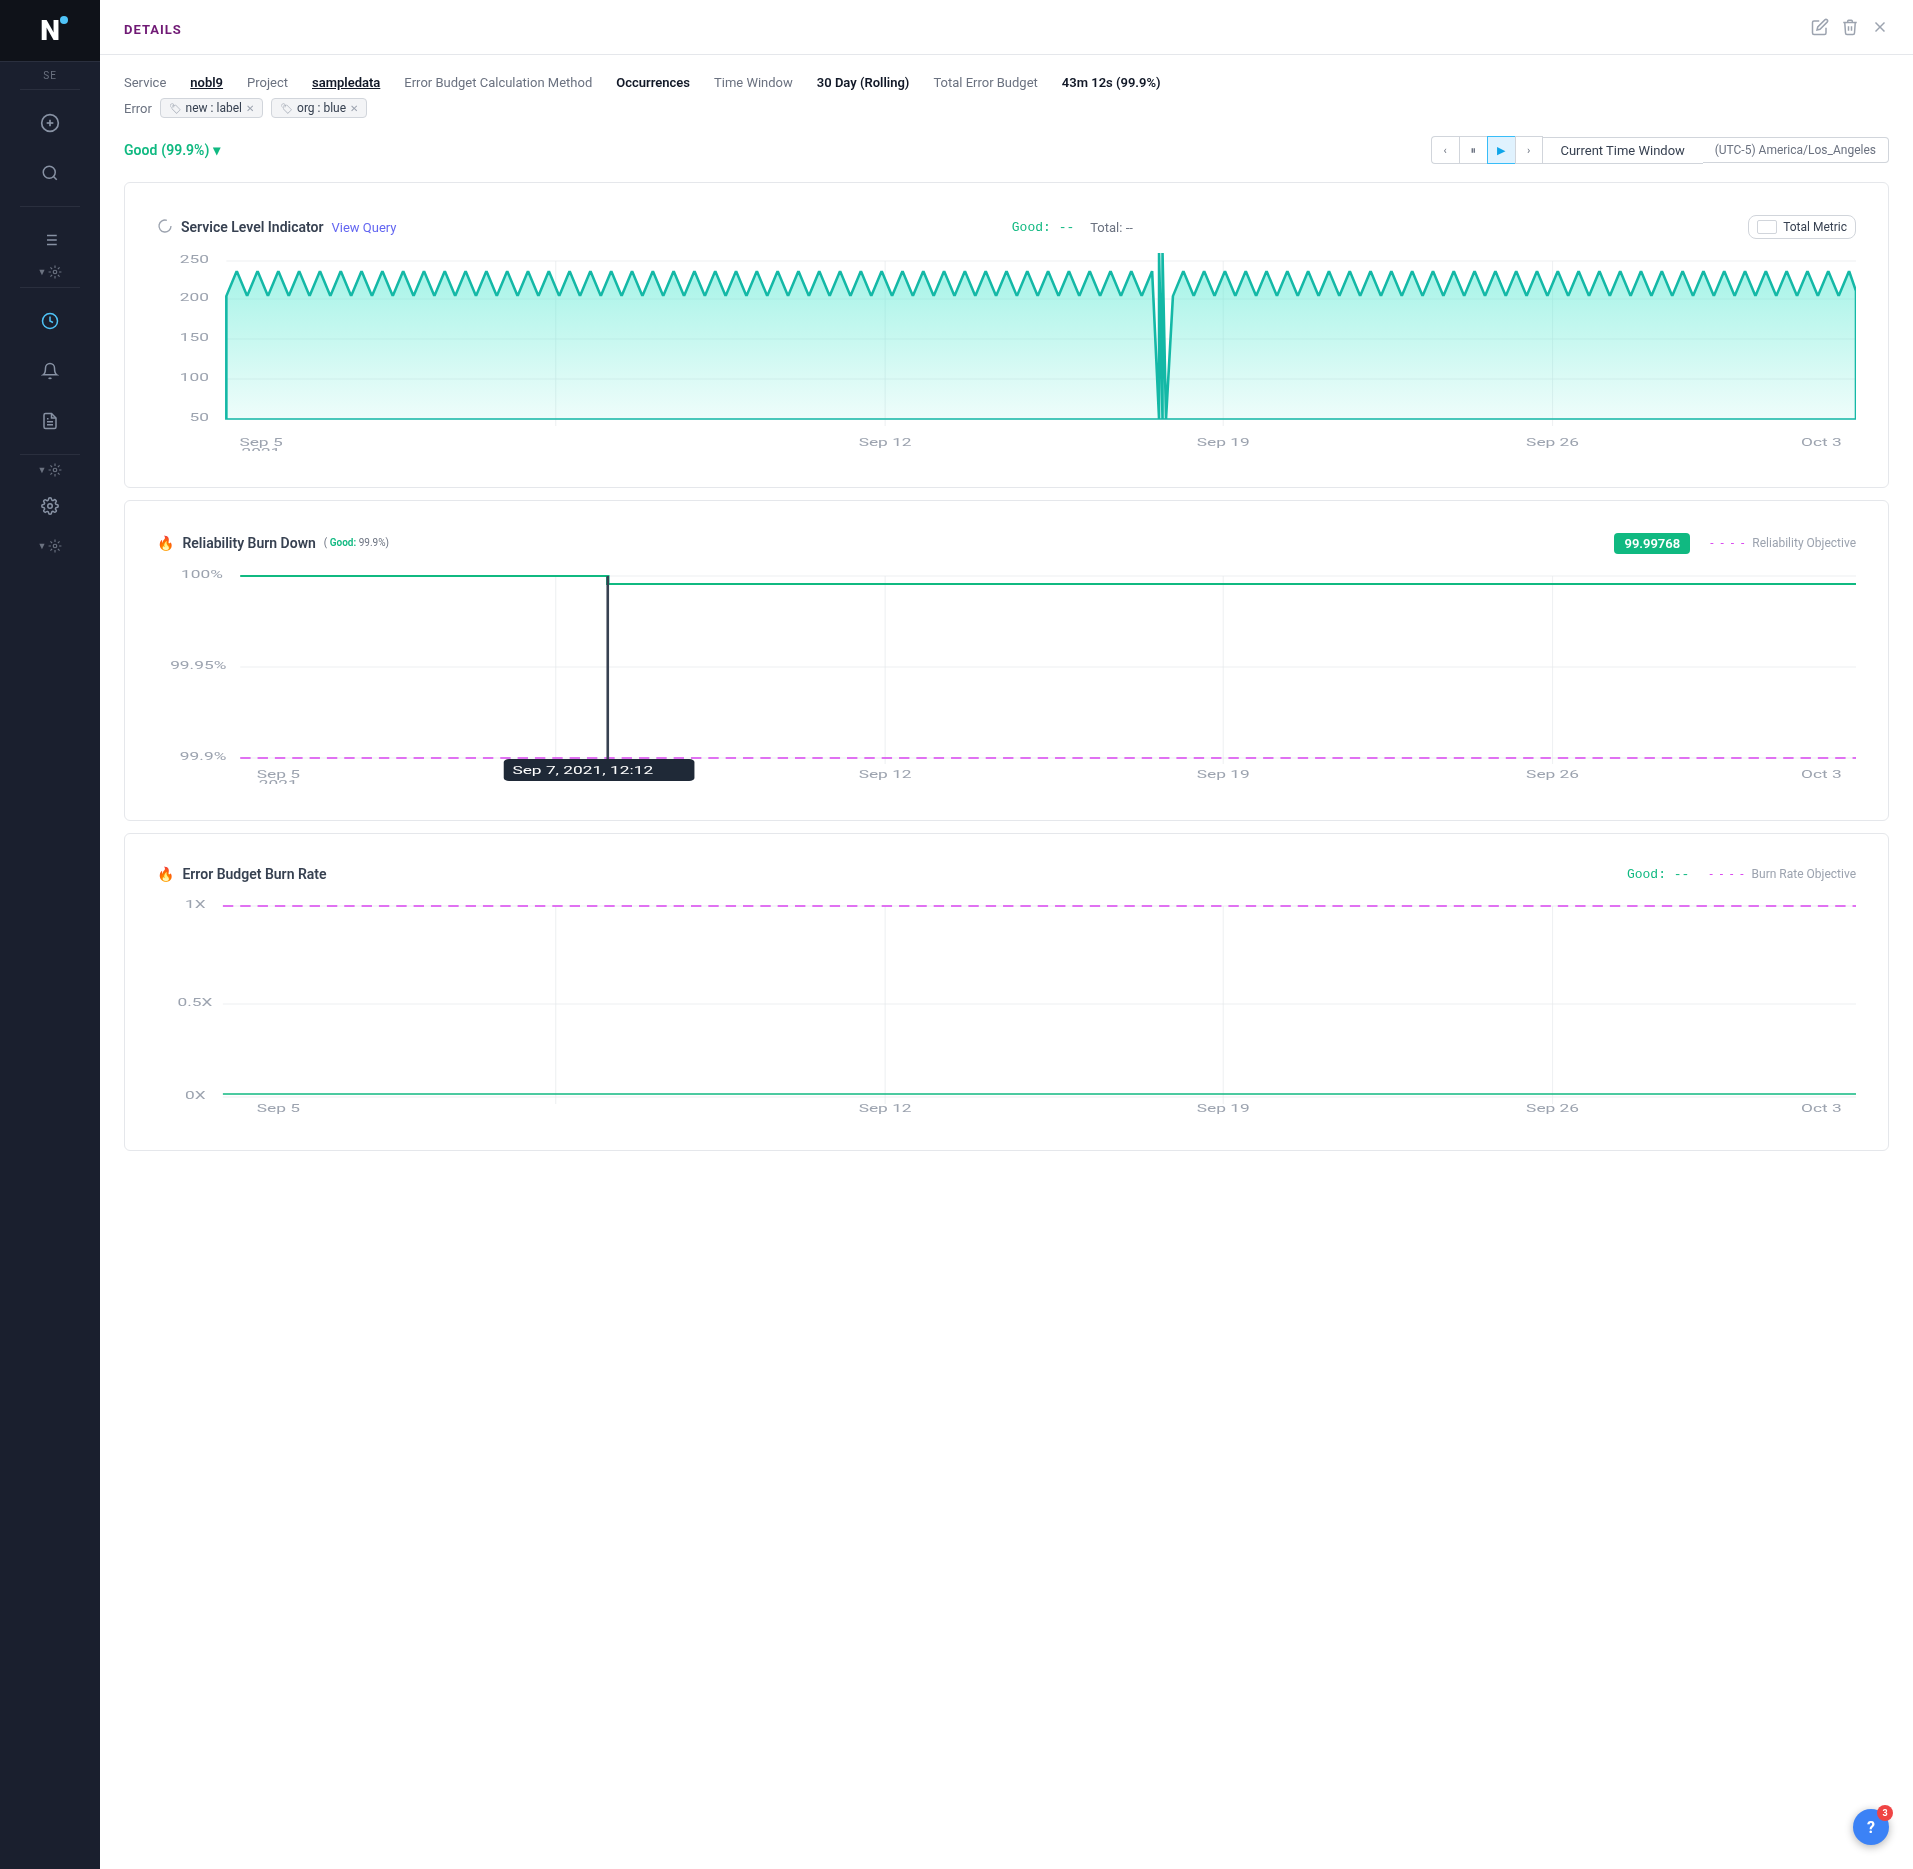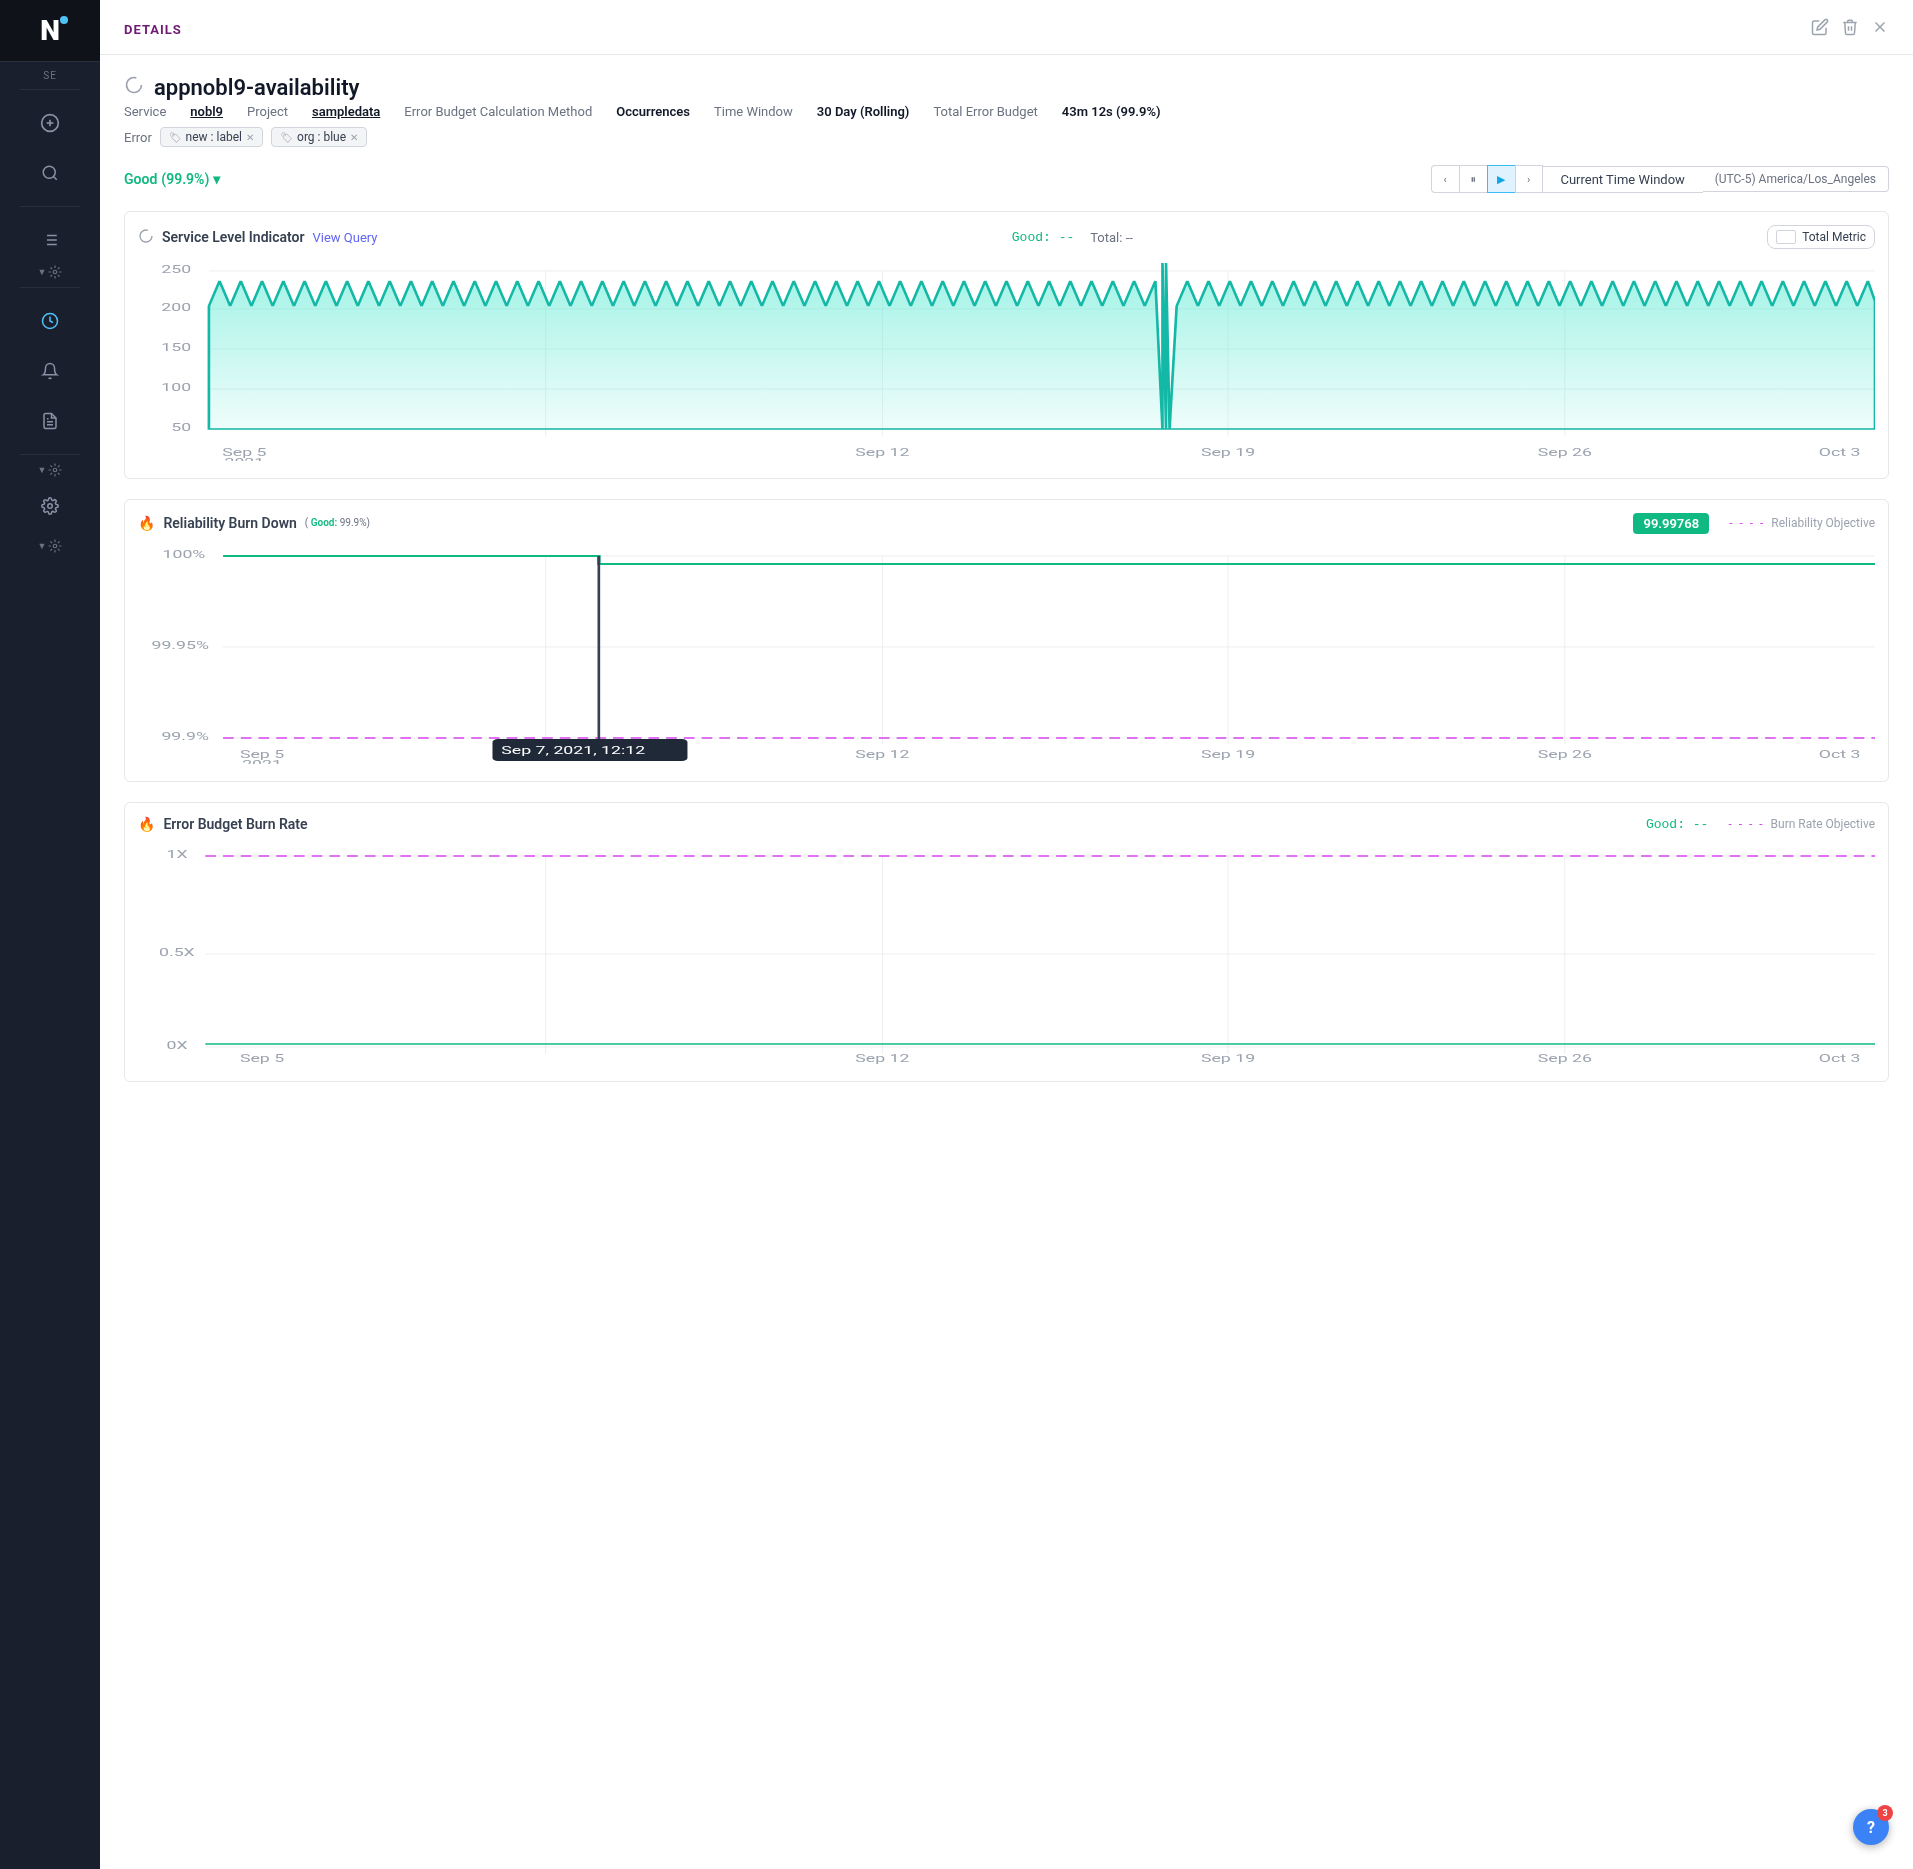--- a/index.html
+++ b/index.html
@@ -190,22 +190,22 @@
       font-size: 12px;
       color: #6b7280;
       background: #fff;
       border-radius: 0 4px 4px 0;
     }
 
     
     .chart-section {
       border: 1px solid #e5e7eb;
       border-radius: 6px;
-      padding: 13px;
-      margin-bottom: 20px;
+      padding: 32px;
+      margin-bottom: 12px;
     }
     .chart-header {
       display: flex;
       align-items: center;
       justify-content: space-between;
       margin-bottom: 12px;
     }
     .chart-title-row {
       display: flex;
       align-items: center;
@@ -427,28 +427,20 @@
         <svg width="18" height="18" viewBox="0 0 24 24" fill="none" stroke="currentColor" stroke-width="2">
             <line x1="18" y1="6" x2="6" y2="18"></line>
             <line x1="6" y1="6" x2="18" y2="18"></line>
           </svg>
       </span>
     </div>
   </div>
 
   <div class="content">
 
-    <div class="slo-title-row">
-      <span style="color:#9ca3af; font-size:20px;">
-        <svg width="20" height="20" viewBox="0 0 24 24" fill="none" stroke="currentColor" stroke-width="2">
-            <path d="M21 12a9 9 0 1 1-6.219-8.56"></path>
-          </svg>
-      </span>
-      <span class="slo-name">appnobl9-availability</span>
-    </div>
 
     <div class="meta-row">
       <span>Service</span>
       <a class="meta-link">nobl9</a>
       <span>Project</span>
       <a class="meta-link">sampledata</a>
       <span>Error Budget Calculation Method</span>
       <span class="meta-value">Occurrences</span>
       <span>Time Window</span>
       <span class="meta-value">30 Day (Rolling)</span>

